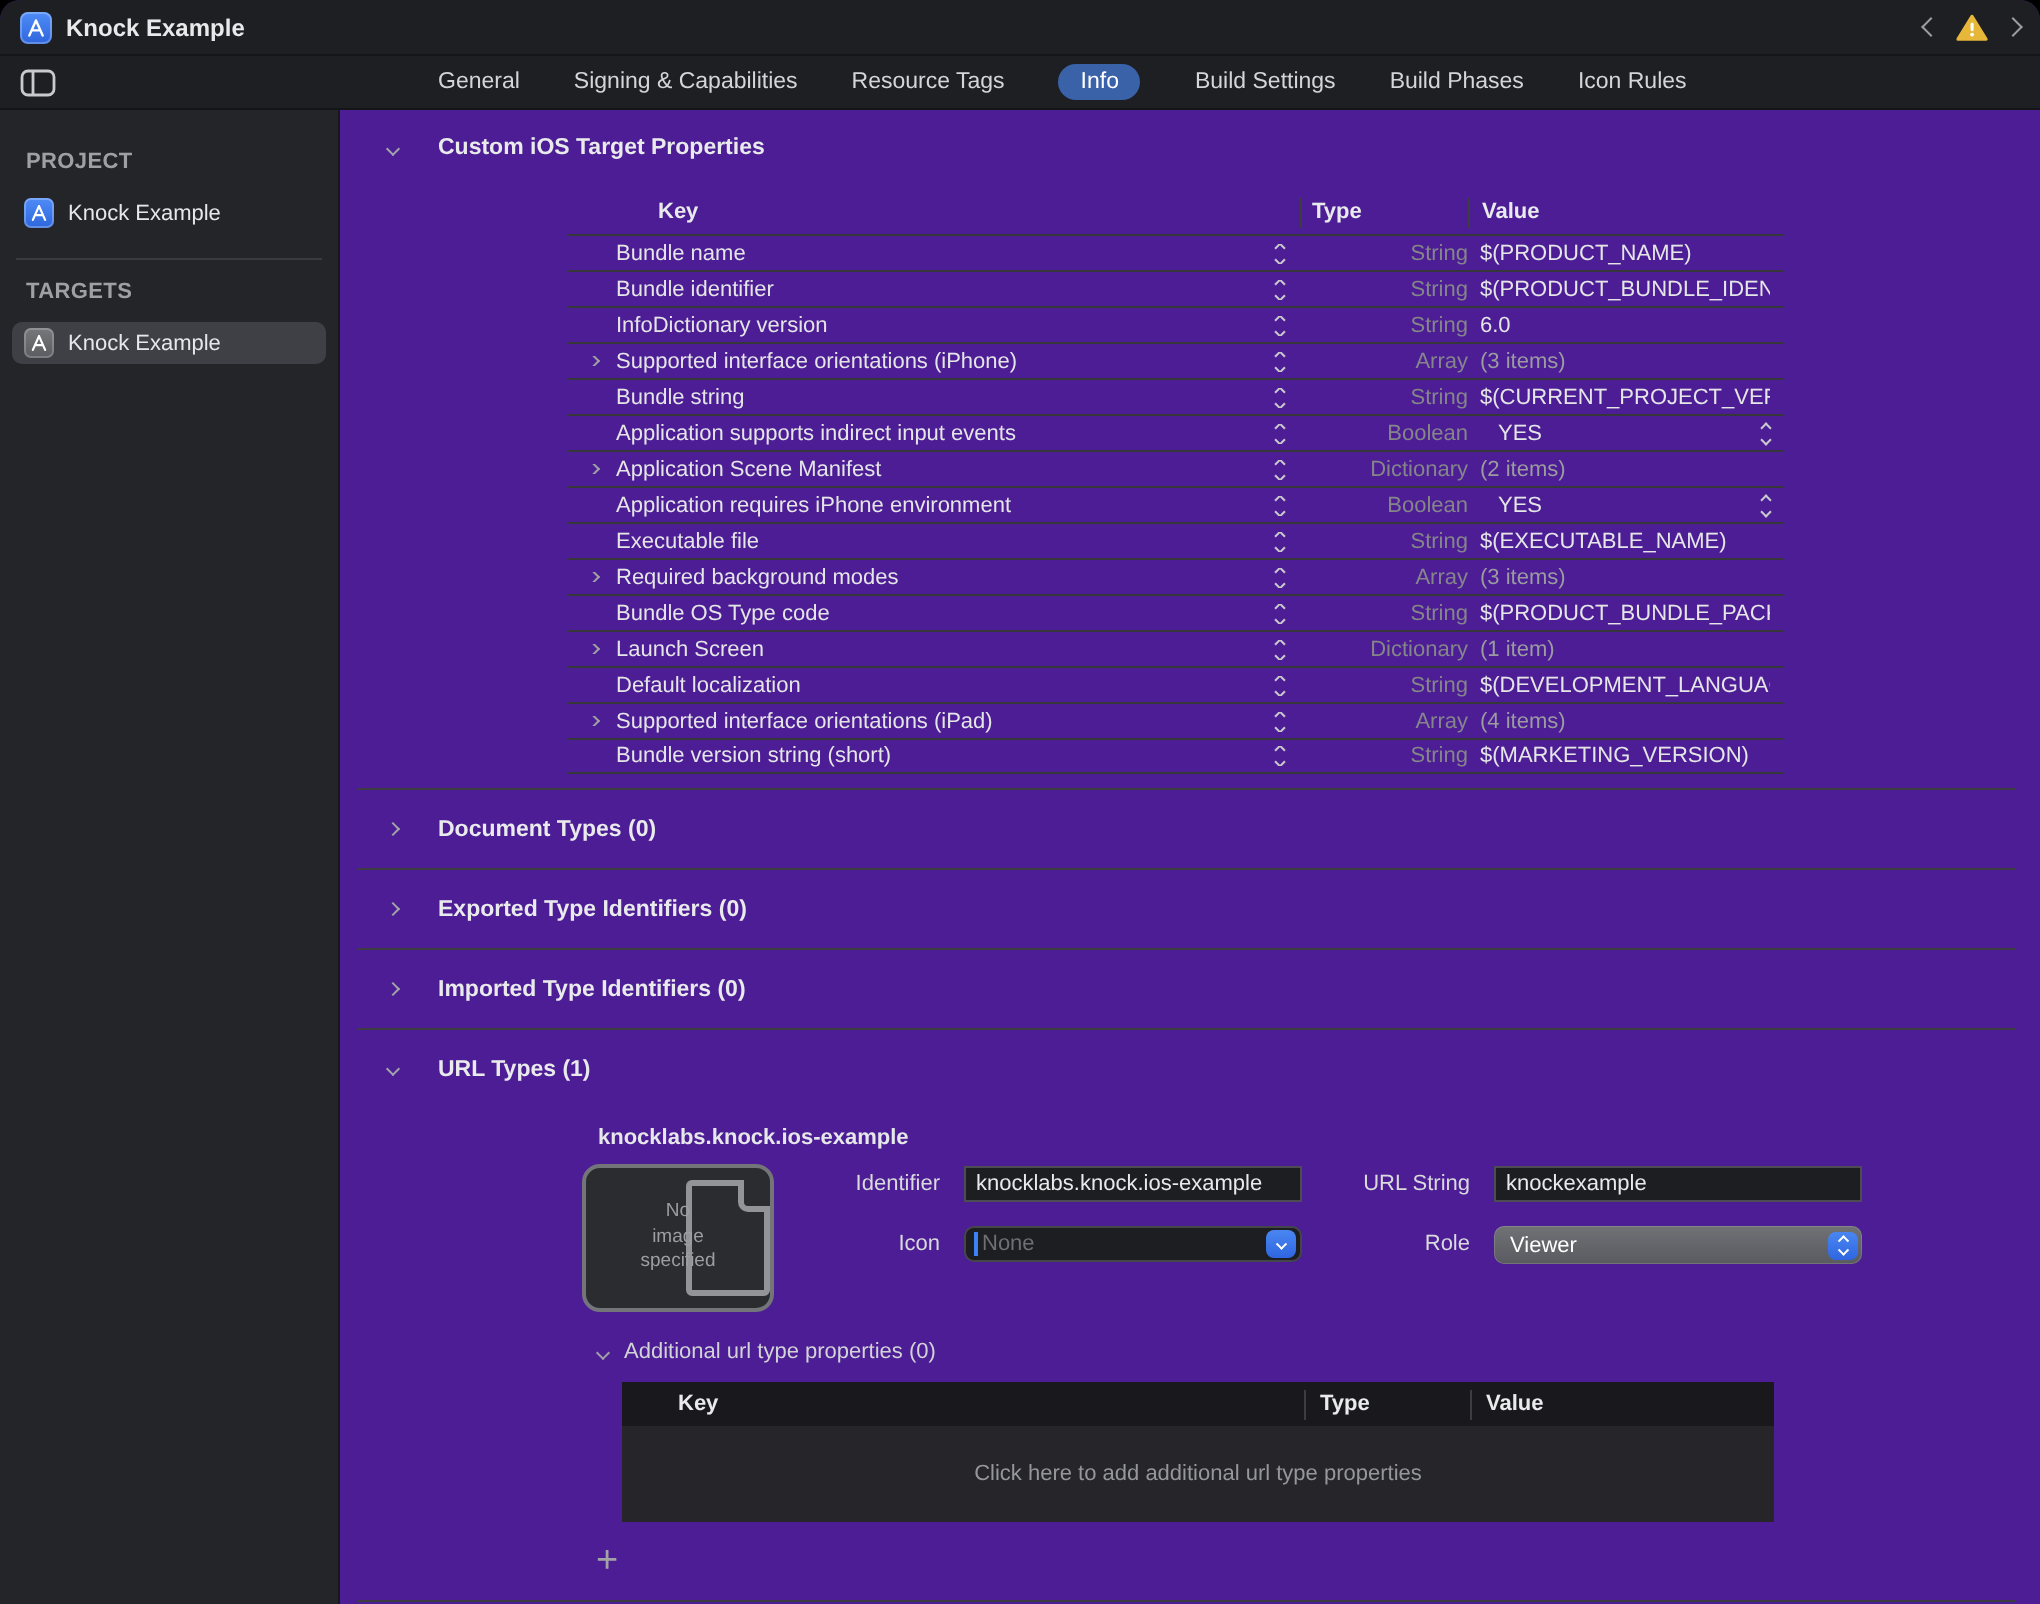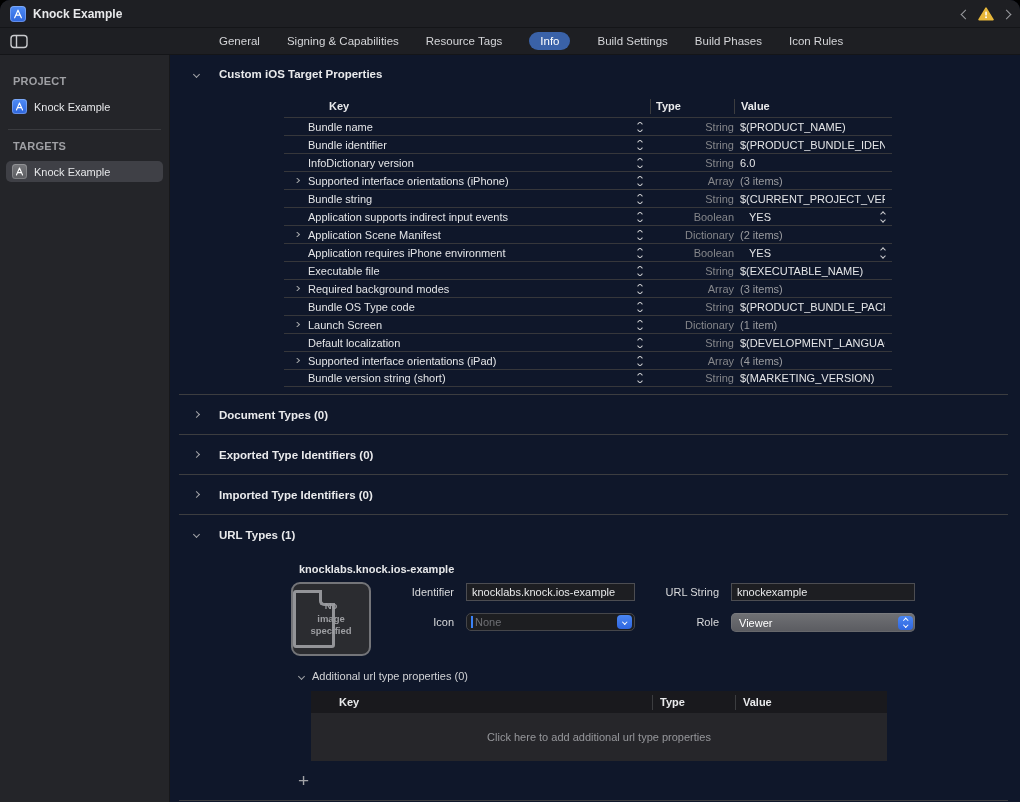--- a/index.html
+++ b/index.html
@@ -1,17 +1,17 @@
 <!DOCTYPE html>
 <html><head>
 <meta charset="utf-8">
 <style>
   html,body{margin:0;padding:0;background:#000;}
   *{box-sizing:border-box;font-family:"Liberation Sans",sans-serif;}
-  .window{width:1020px;height:802px;background:#0f172a;color:#dfe0e3;font-size:11px;
+  .window{width:1020px;height:802px;background:#4c1d95;color:#dfe0e3;font-size:11px;
     border-radius:10px 10px 0 0;overflow:hidden;position:relative;}
 
   
   .c{width:5px;height:5px;border-right:1.5px solid currentColor;border-bottom:1.5px solid currentColor;display:inline-block;}
   .c.down{transform:rotate(45deg);}
   .c.right{transform:rotate(-45deg);}
   .c.up{transform:rotate(225deg);}
   .c.left{transform:rotate(135deg);}
   .stepper{display:inline-flex;flex-direction:column;align-items:center;gap:2px;color:#c9cacd;cursor:default;}
   .stepper .c{width:4px;height:4px;border-width:1.3px;}
@@ -63,22 +63,22 @@
   .type{color:#85868a;padding-left:5px;text-align:right;}
   .val{color:#e4e5e7;padding-left:6px;display:flex;align-items:center;justify-content:space-between;padding-right:7px;}
   .vtext{overflow:hidden;white-space:nowrap;}
   .vtext.muted{color:#9b9ca0;}
   .vtext.boolval{padding-left:9px;}
 
   
   .url-name{margin:9px 0 0 129px;font-weight:600;color:#e6e7e9;}
   .url-card{margin-left:114px;width:608px;}
   .url-editor{display:flex;margin-top:7px;}
-  .img-well{width:80px;height:74px;margin-left:7px;border:2px solid #747579;border-radius:9px;background:#2b2c30;
-    position:relative;display:flex;align-items:center;justify-content:flex-start;flex:none;font-weight:bold;}
+  .img-well{width:96px;height:74px;margin-left:7px;border:2px solid #747579;border-radius:9px;background:#2b2c30;
+    position:relative;display:flex;align-items:center;justify-content:flex-end;flex:none;}
   .doc{position:relative;width:42px;height:58px;border:3px solid #939498;border-radius:3px;}
   .doc::after{content:'';position:absolute;top:-3px;right:-3px;width:13px;height:13px;background:#2b2c30;
     border-left:3px solid #939498;border-bottom:3px solid #939498;border-bottom-left-radius:5px;}
   .well-text{position:absolute;inset:0;display:flex;flex-direction:column;align-items:center;justify-content:center;
     font-size:9.5px;color:#9d9ea2;line-height:1.3;text-align:center;}
   .form{display:grid;grid-template-columns:80px 169px 72px 184px;column-gap:4px;row-gap:7px;margin-left:3px;align-content:start;margin-top:1px;gap:12px;}
   .flabel{text-align:right;color:#d9dadc;line-height:18px;white-space:nowrap;}
   .tfield{height:18px;background:#1d1e22;border:1px solid #4c4d52;color:#e8e9ea;padding:0 5px;line-height:16px;
     white-space:nowrap;overflow:hidden;}
   .combo{height:18px;background:#1d1e21;border:1px solid #45464a;border-radius:5px;display:flex;align-items:center;

